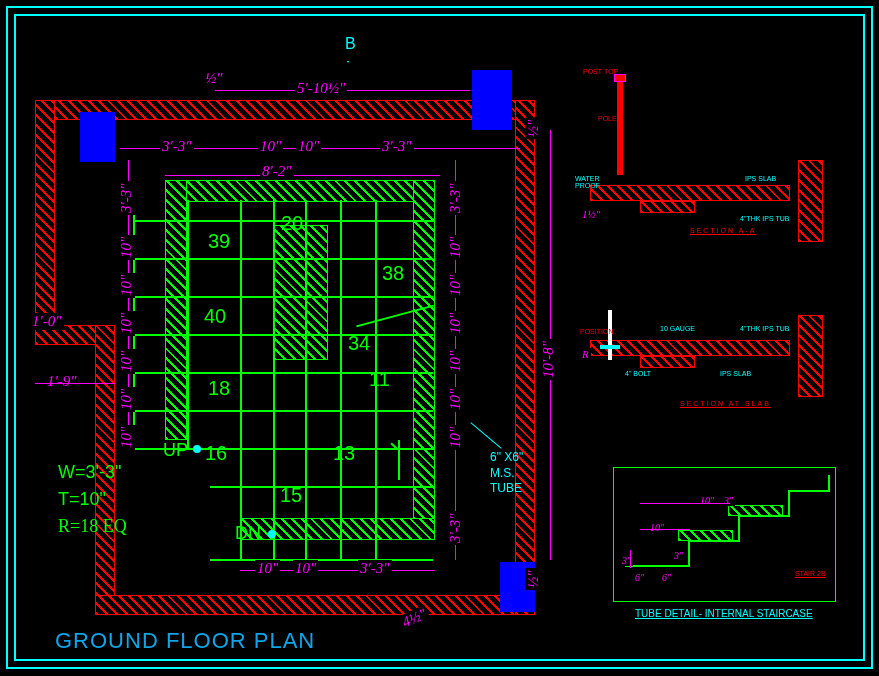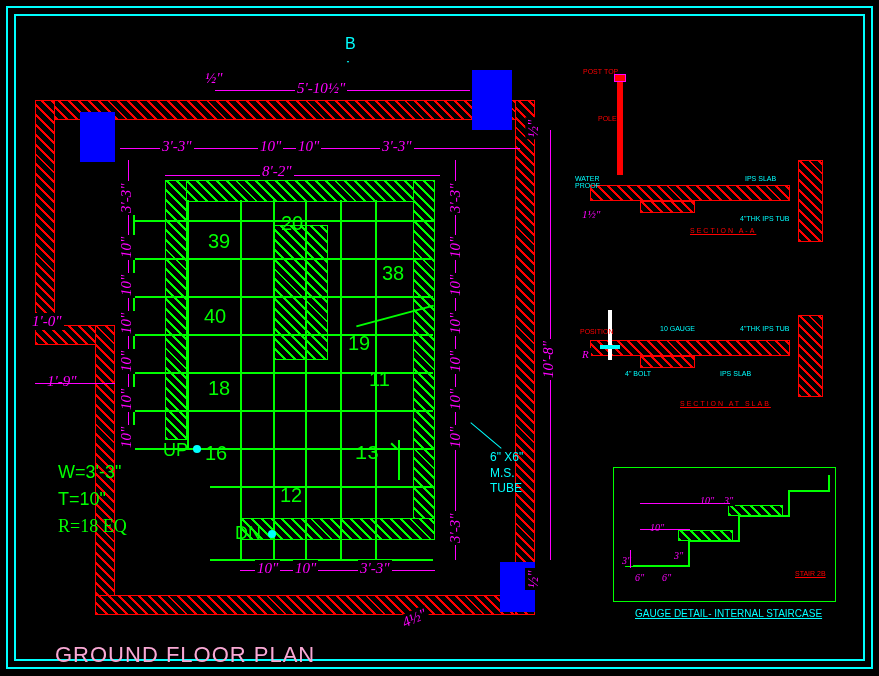--- a/index.html
+++ b/index.html
@@ -54,25 +54,24 @@
     color: #00FF00;
     font-size: 20px;
     font-family: Arial, sans-serif;
   }
   .green-line {
     position: absolute;
     background: #00FF00;
   }
   .title {
     position: absolute;
-    color: #f9a8d4;
+    color: #0ea5e9;
     font-size: 22px;
     font-family: Arial, sans-serif;
     letter-spacing: 1px;
-    margin-top: 14px;
   }
   .subtitle {
     position: absolute;
     color: #00FFFF;
     font-size: 10px;
     text-decoration: underline;
   }
   .info-text {
     position: absolute;
     color: #00FF00;
@@ -163,27 +162,27 @@
 <div class="green-line" style="left:187px; top:200px; width:2px; height:250px;"></div>
 <div class="green-line" style="left:240px; top:200px; width:2px; height:360px;"></div>
 <div class="green-line" style="left:273px; top:200px; width:2px; height:360px;"></div>
 <div class="green-line" style="left:305px; top:200px; width:2px; height:360px;"></div>
 <div class="green-line" style="left:340px; top:200px; width:2px; height:360px;"></div>
 <div class="green-line" style="left:375px; top:200px; width:2px; height:360px;"></div>
 
 <div class="step-num" style="left:208px; top:230px;">39</div>
 <div class="step-num" style="left:281px; top:212px;">20</div>
 <div class="step-num" style="left:382px; top:262px;">38</div>
-<div class="step-num" style="left:348px; top:332px;">19</div>
+<div class="step-num" style="left:348px; top:332px;">34</div>
 <div class="step-num" style="left:369px; top:368px;">11</div>
 <div class="step-num" style="left:204px; top:305px;">40</div>
 <div class="step-num" style="left:208px; top:377px;">18</div>
 <div class="step-num" style="left:205px; top:442px;">16</div>
-<div class="step-num" style="left:355px; top:442px;font-family:Liberation Mono, monospace;">13</div>
-<div class="step-num" style="left:280px; top:484px;">12</div>
+<div class="step-num" style="left:333px; top:442px;">13</div>
+<div class="step-num" style="left:280px; top:484px;">15</div>
 
 <div class="info-text" style="left:163px; top:440px;">UP</div>
 <div class="info-text" style="left:235px; top:523px;">DN</div>
 <div class="dot" style="left:193px; top:445px;"></div>
 <div class="dot" style="left:268px; top:530px;"></div>
 
 <div class="green-line" style="left:355px; top:315px; width:80px; height:2px; transform:rotate(-15deg);"></div>
 <div class="green-line" style="left:398px; top:440px; width:2px; height:40px;"></div>
 <div class="green-line" style="left:390px; top:445px; width:8px; height:2px; transform:rotate(45deg);"></div>
 
@@ -291,13 +290,13 @@
 <div class="dim-text" style="left:648px; top:522px; font-size:10px;">10"</div>
 <div class="dim-text" style="left:672px; top:550px; font-size:10px;">3"</div>
 <div class="dim-text" style="left:620px; top:555px; font-size:10px;">3"</div>
 <div class="dim-text" style="left:633px; top:572px; font-size:10px;">6"</div>
 <div class="dim-text" style="left:660px; top:572px; font-size:10px;">6"</div>
 <div class="dim-line" style="left:640px; top:503px; width:90px; height:1px;"></div>
 <div class="dim-line" style="left:640px; top:529px; width:50px; height:1px;"></div>
 <div class="dim-line" style="left:630px; top:550px; width:1px; height:18px;"></div>
 <div class="small-red-text" style="left:795px; top:570px; text-decoration:underline;">STAIR 2B</div>
 
-<div class="subtitle" style="left:635px; top:608px;">GAUGE DETAIL- INTERNAL STAIRCASE</div>
+<div class="subtitle" style="left:635px; top:608px;">TUBE DETAIL- INTERNAL STAIRCASE</div>
 
 </body></html>

